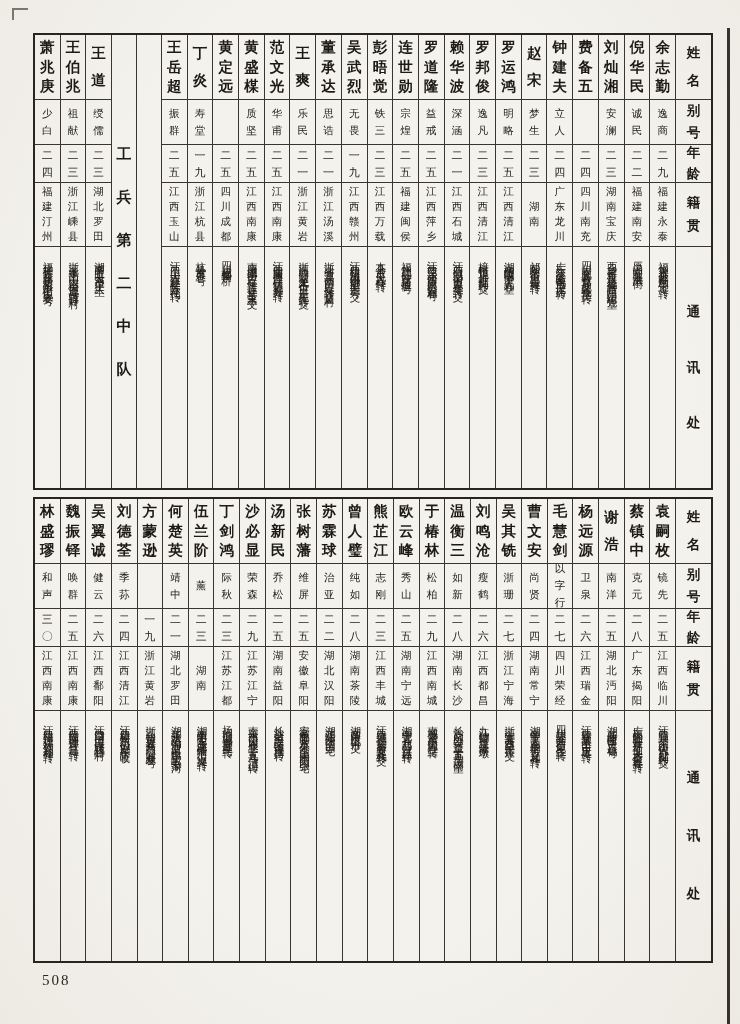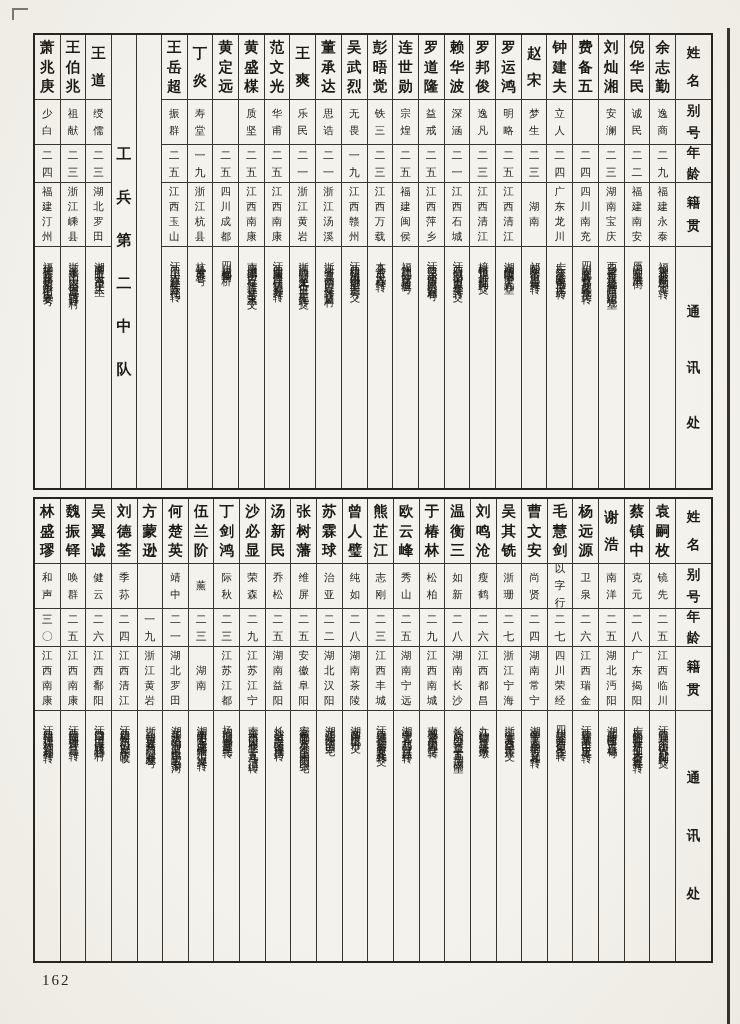--- a/index.html
+++ b/index.html
@@ -1152,14 +1152,14 @@
         </div>
         <div class="cell c-native">
           <span>江</span>
           <span>西</span>
           <span>南</span>
           <span>康</span>
         </div>
         <div class="cell c-contact">江西赣州塘江圩刘源和号转</div>
       </div>
     </section>
-  <div class="page-number">162</div>
+  <div class="page-number">508</div>
 </div>
 
 </body></html>

